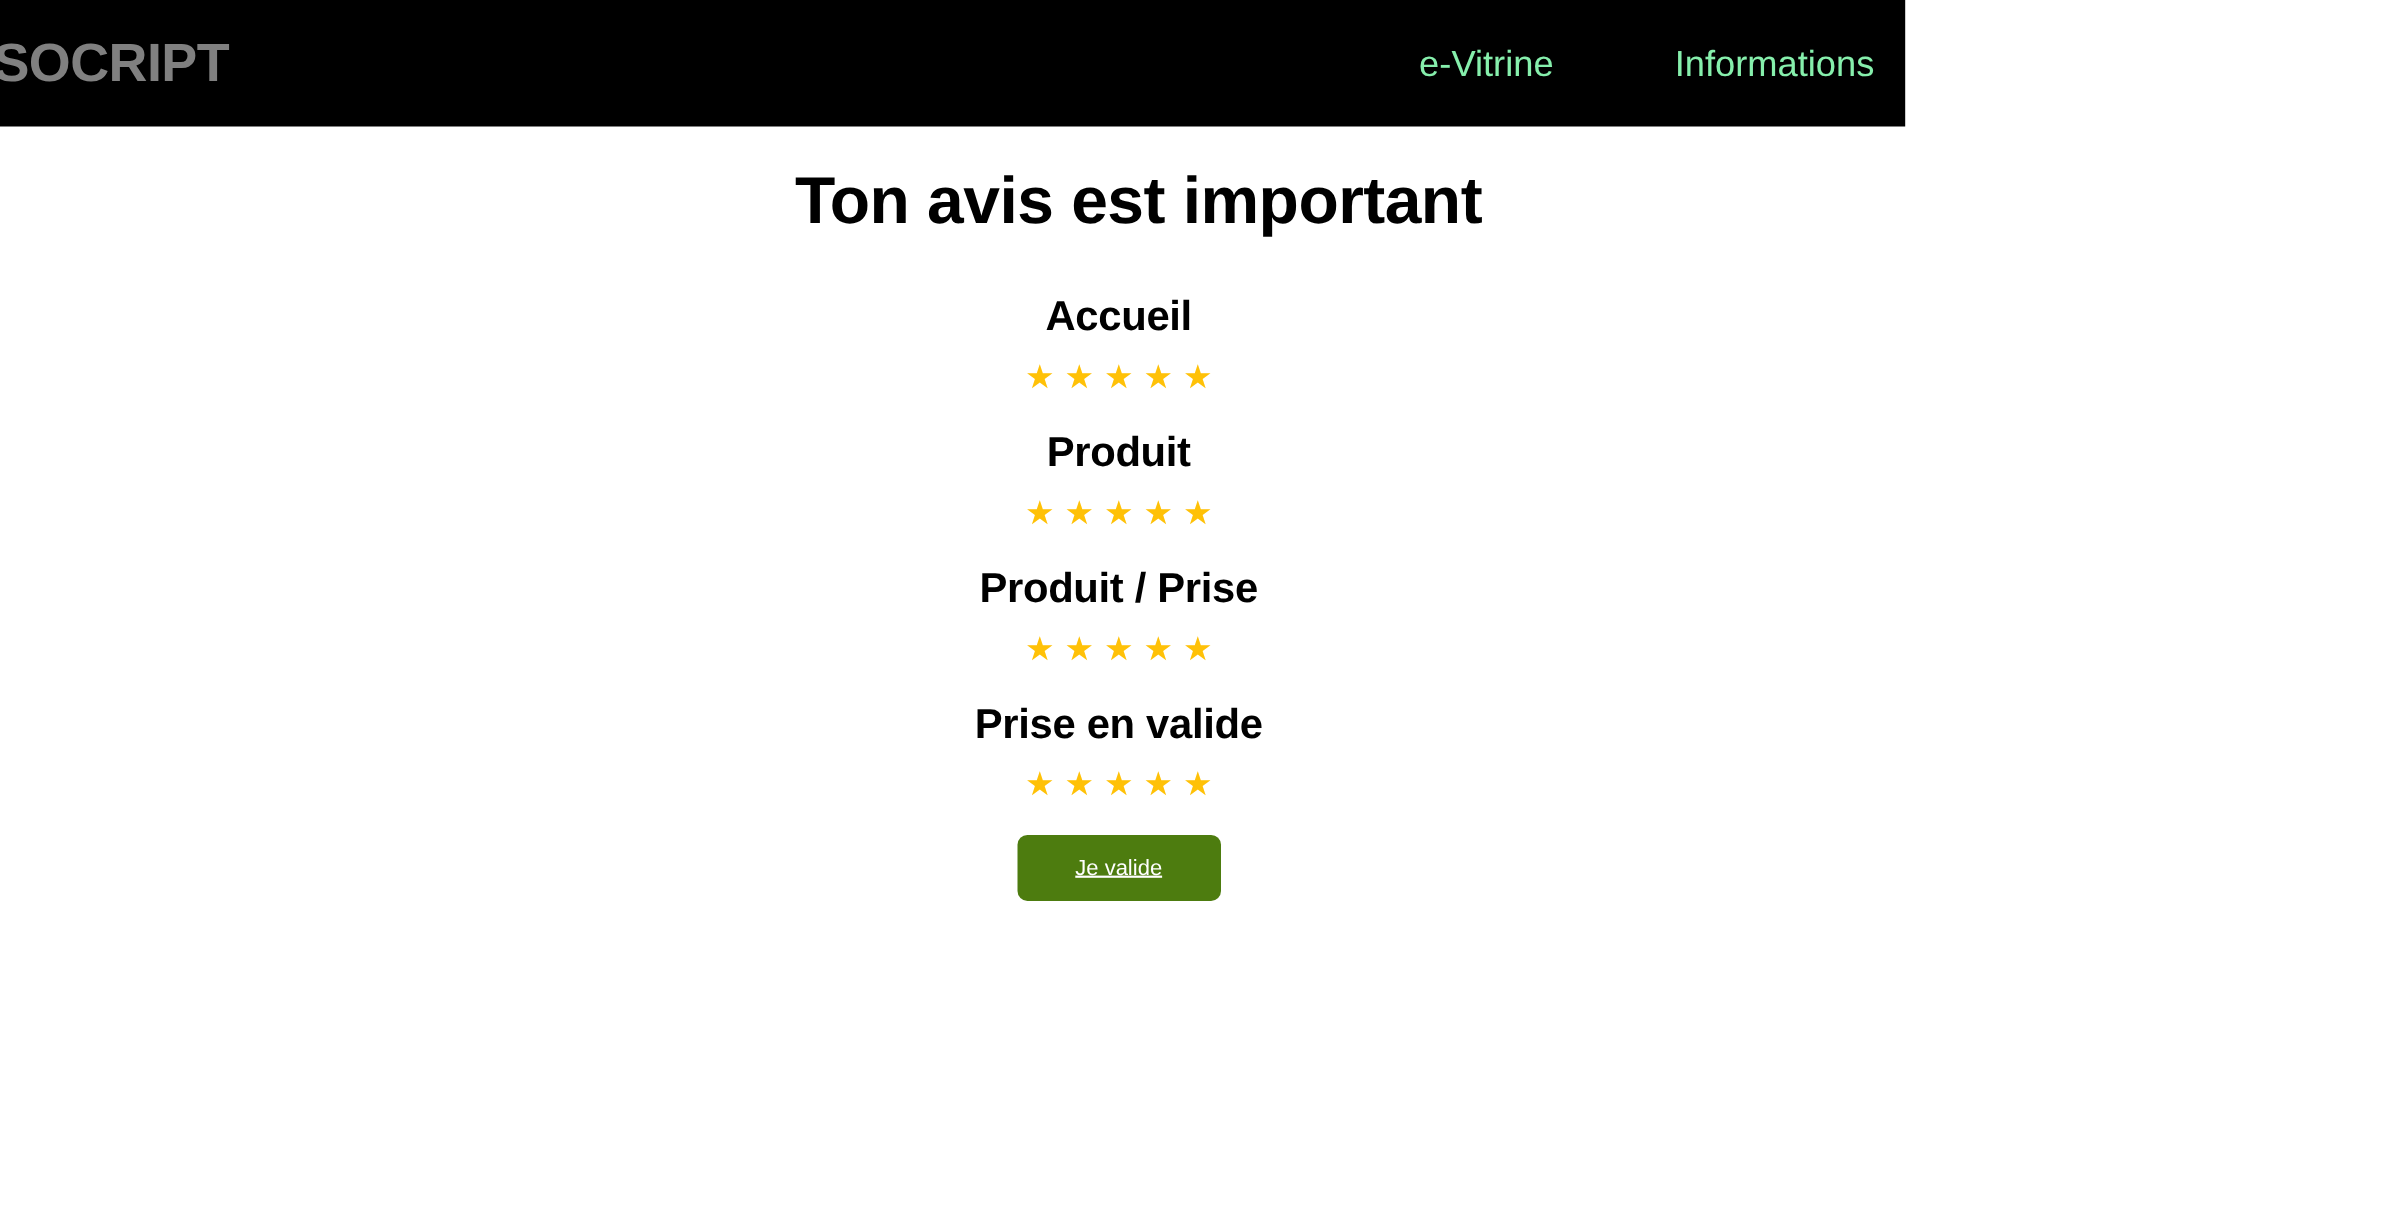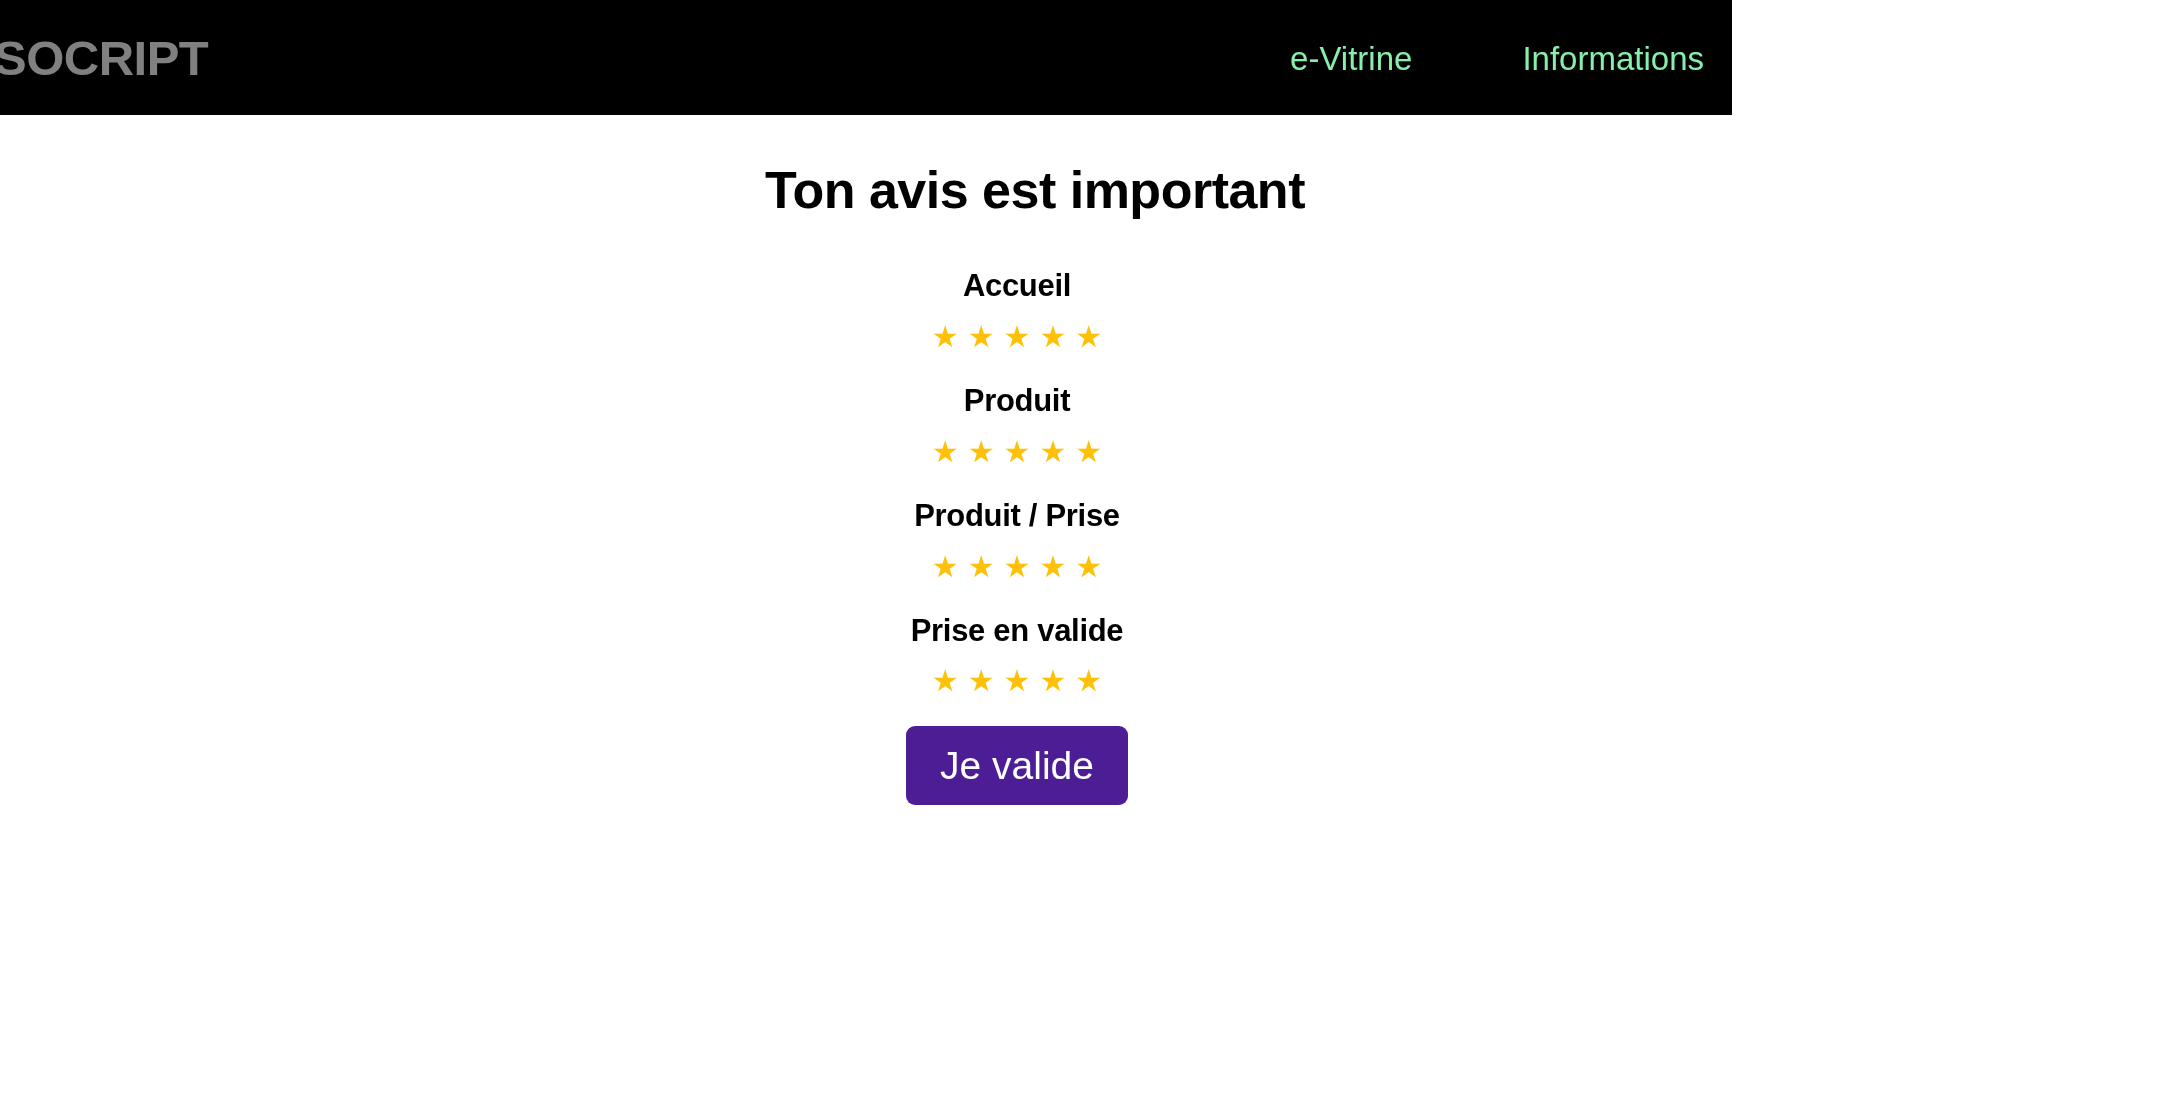--- a/index.html
+++ b/index.html
@@ -57,41 +57,41 @@
   }
 
   
   .main {
     position: relative;
     width: 2168px;
     box-sizing: border-box;
     padding-right: 134px; 
   }
   .page-title {
-    margin: 12px;
+    margin: 0;
     padding-top: 32px;
     text-align: center;
     color: #000000;
-    font-size: 52px;
+    font-size: 60px;
     font-weight: bold;
     line-height: 1.2;
     letter-spacing: -0.5px;
     padding-left: 36px;
   }
 
   .ratings {
     margin-top: 46px;
   }
   .rating-block {
     text-align: center;
   }
   .rating-label {
     margin: 12px;
     color: #000000;
-    font-size: 31px;
+    font-size: 38px;
     font-weight: bold;
     line-height: 1.25;
     letter-spacing: -0.3px;
   }
   .stars {
     margin-top: 16px;
     margin-bottom: 30px;
     display: flex;
     justify-content: center;
     align-items: center;
@@ -105,30 +105,31 @@
     cursor: pointer;
     user-select: none;
   }
 
   .submit-row {
     text-align: center;
     margin-top: 2px;
   }
   .submit-button {
     display: inline-block;
-    background: #4c1d95;
+    background: #4d7c0f;
     color: #ffffff;
     border: none;
     border-radius: 9px;
     font-family: "Liberation Sans", sans-serif;
-    font-size: 39px;
+    font-size: 20px;
     line-height: 1;
     padding: 20px 34px;
     min-width: 185px;
     cursor: pointer;
+    text-decoration: underline;
   }
 </style>
 </head>
 <body>
 
 <header class="site-header">
   <div class="brand">SOCRIPT</div>
   <nav class="nav">
     <a class="nav-link">e-Vitrine</a>
     <a class="nav-link">Informations</a>

